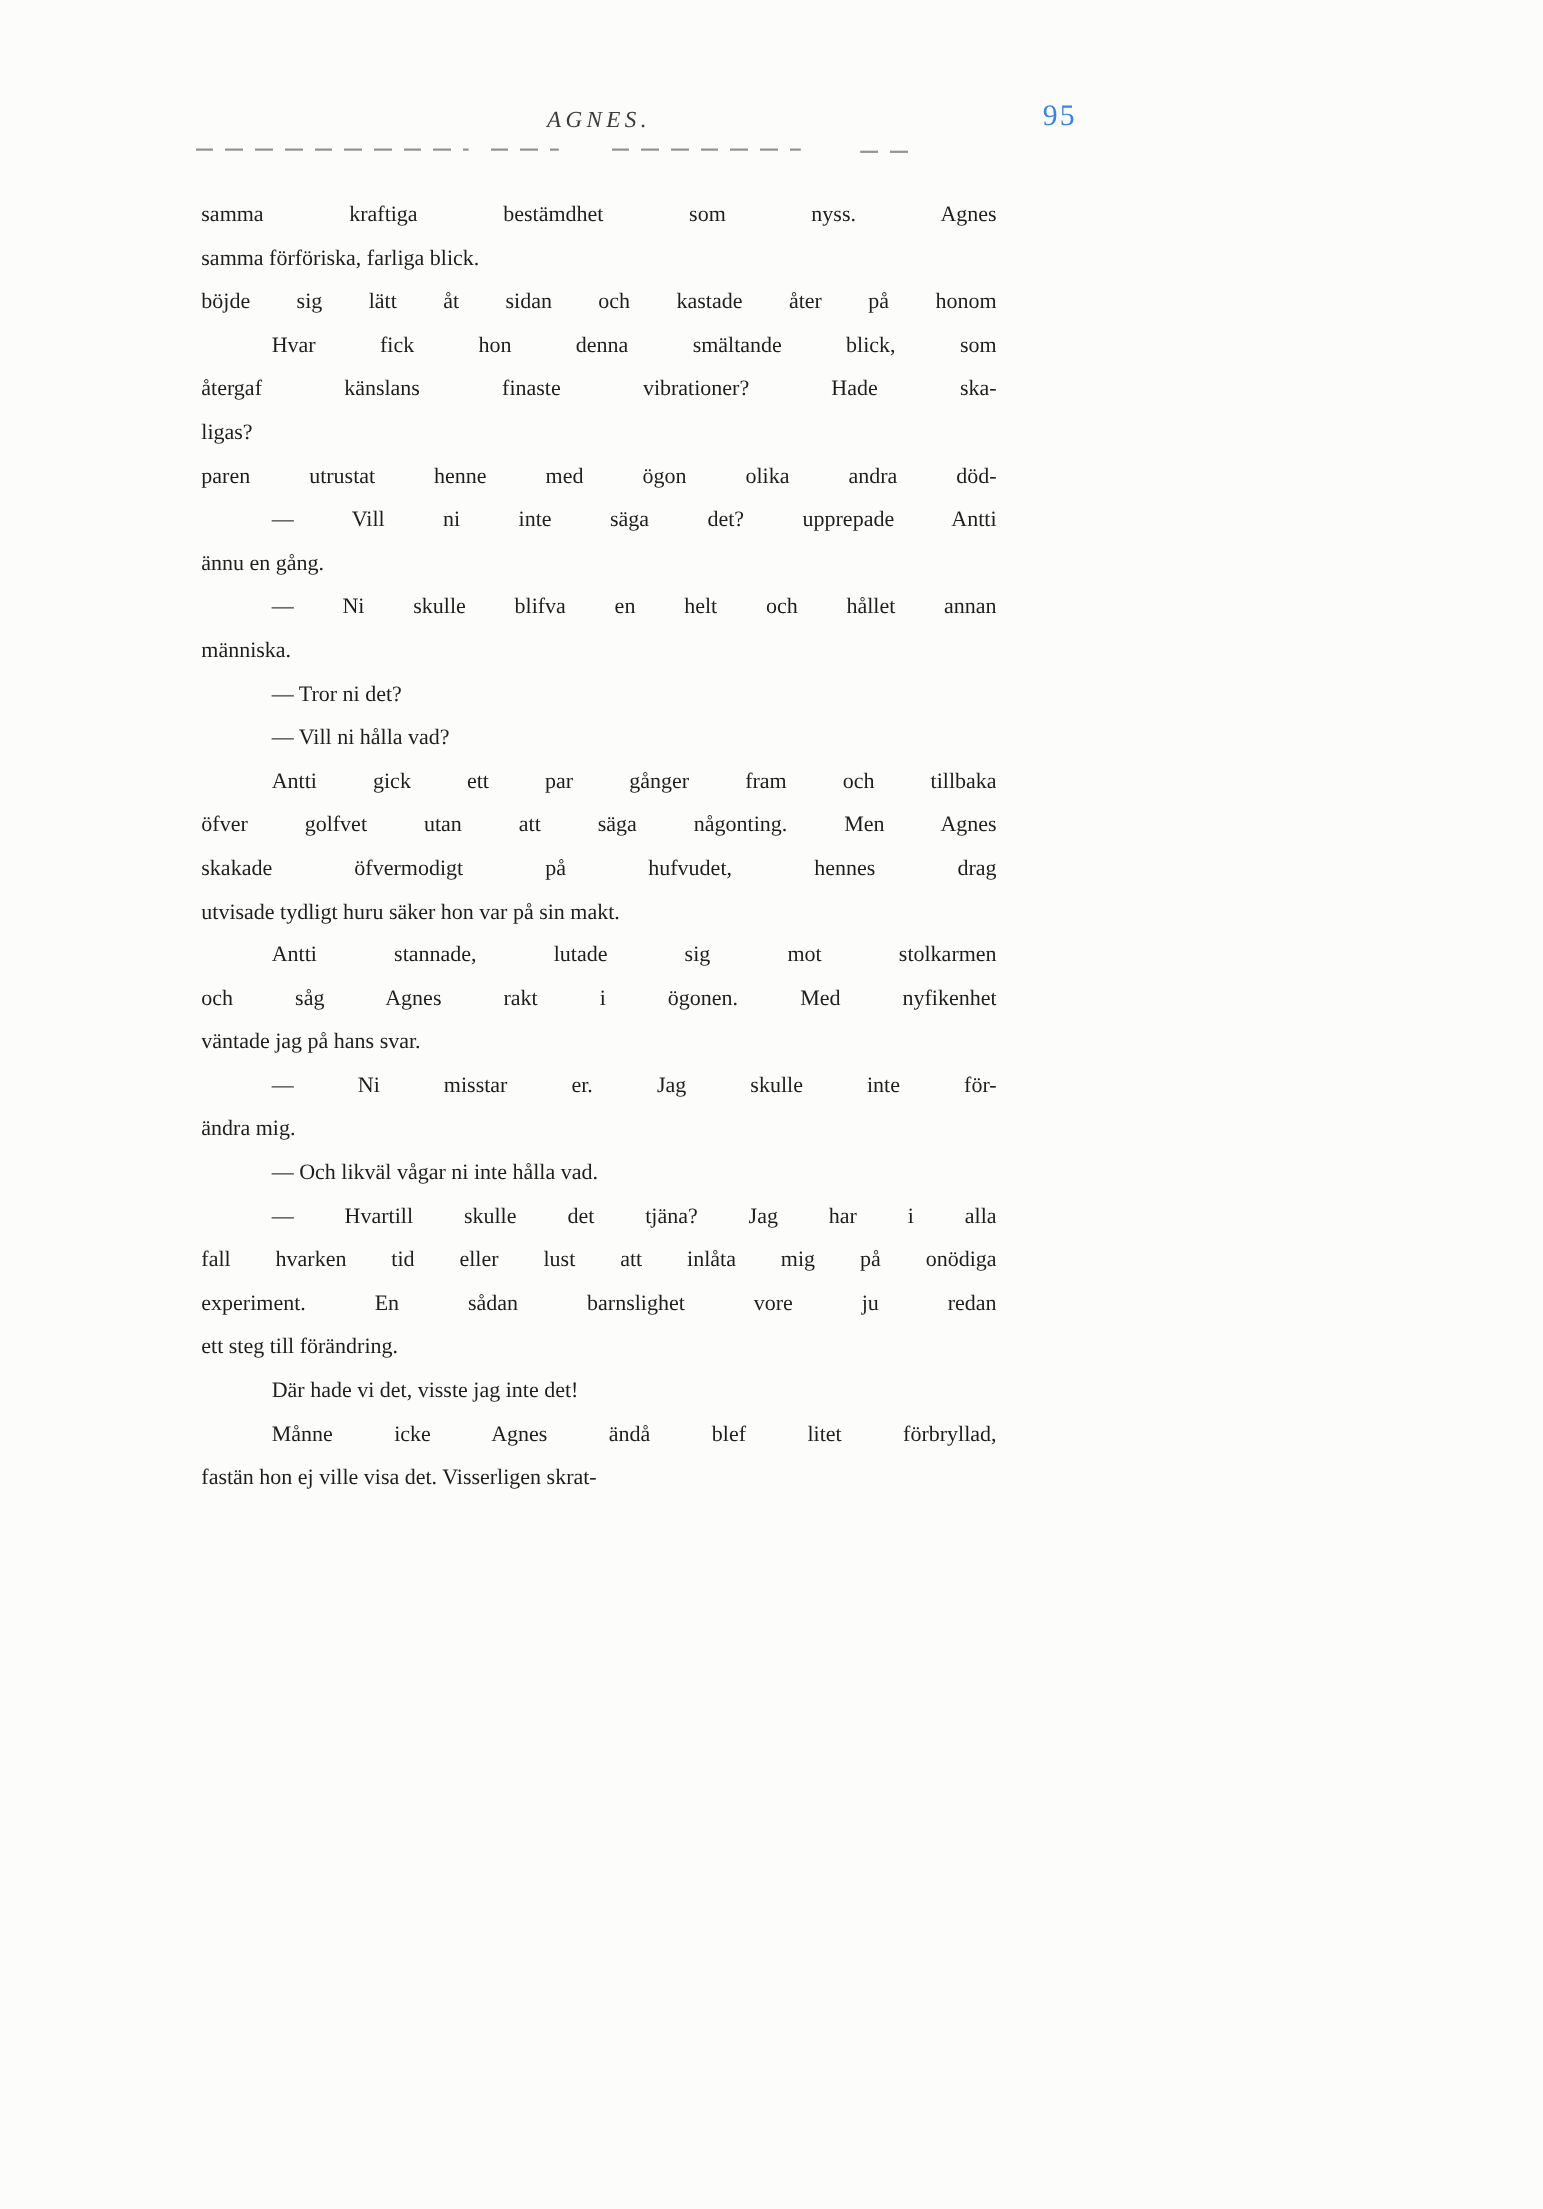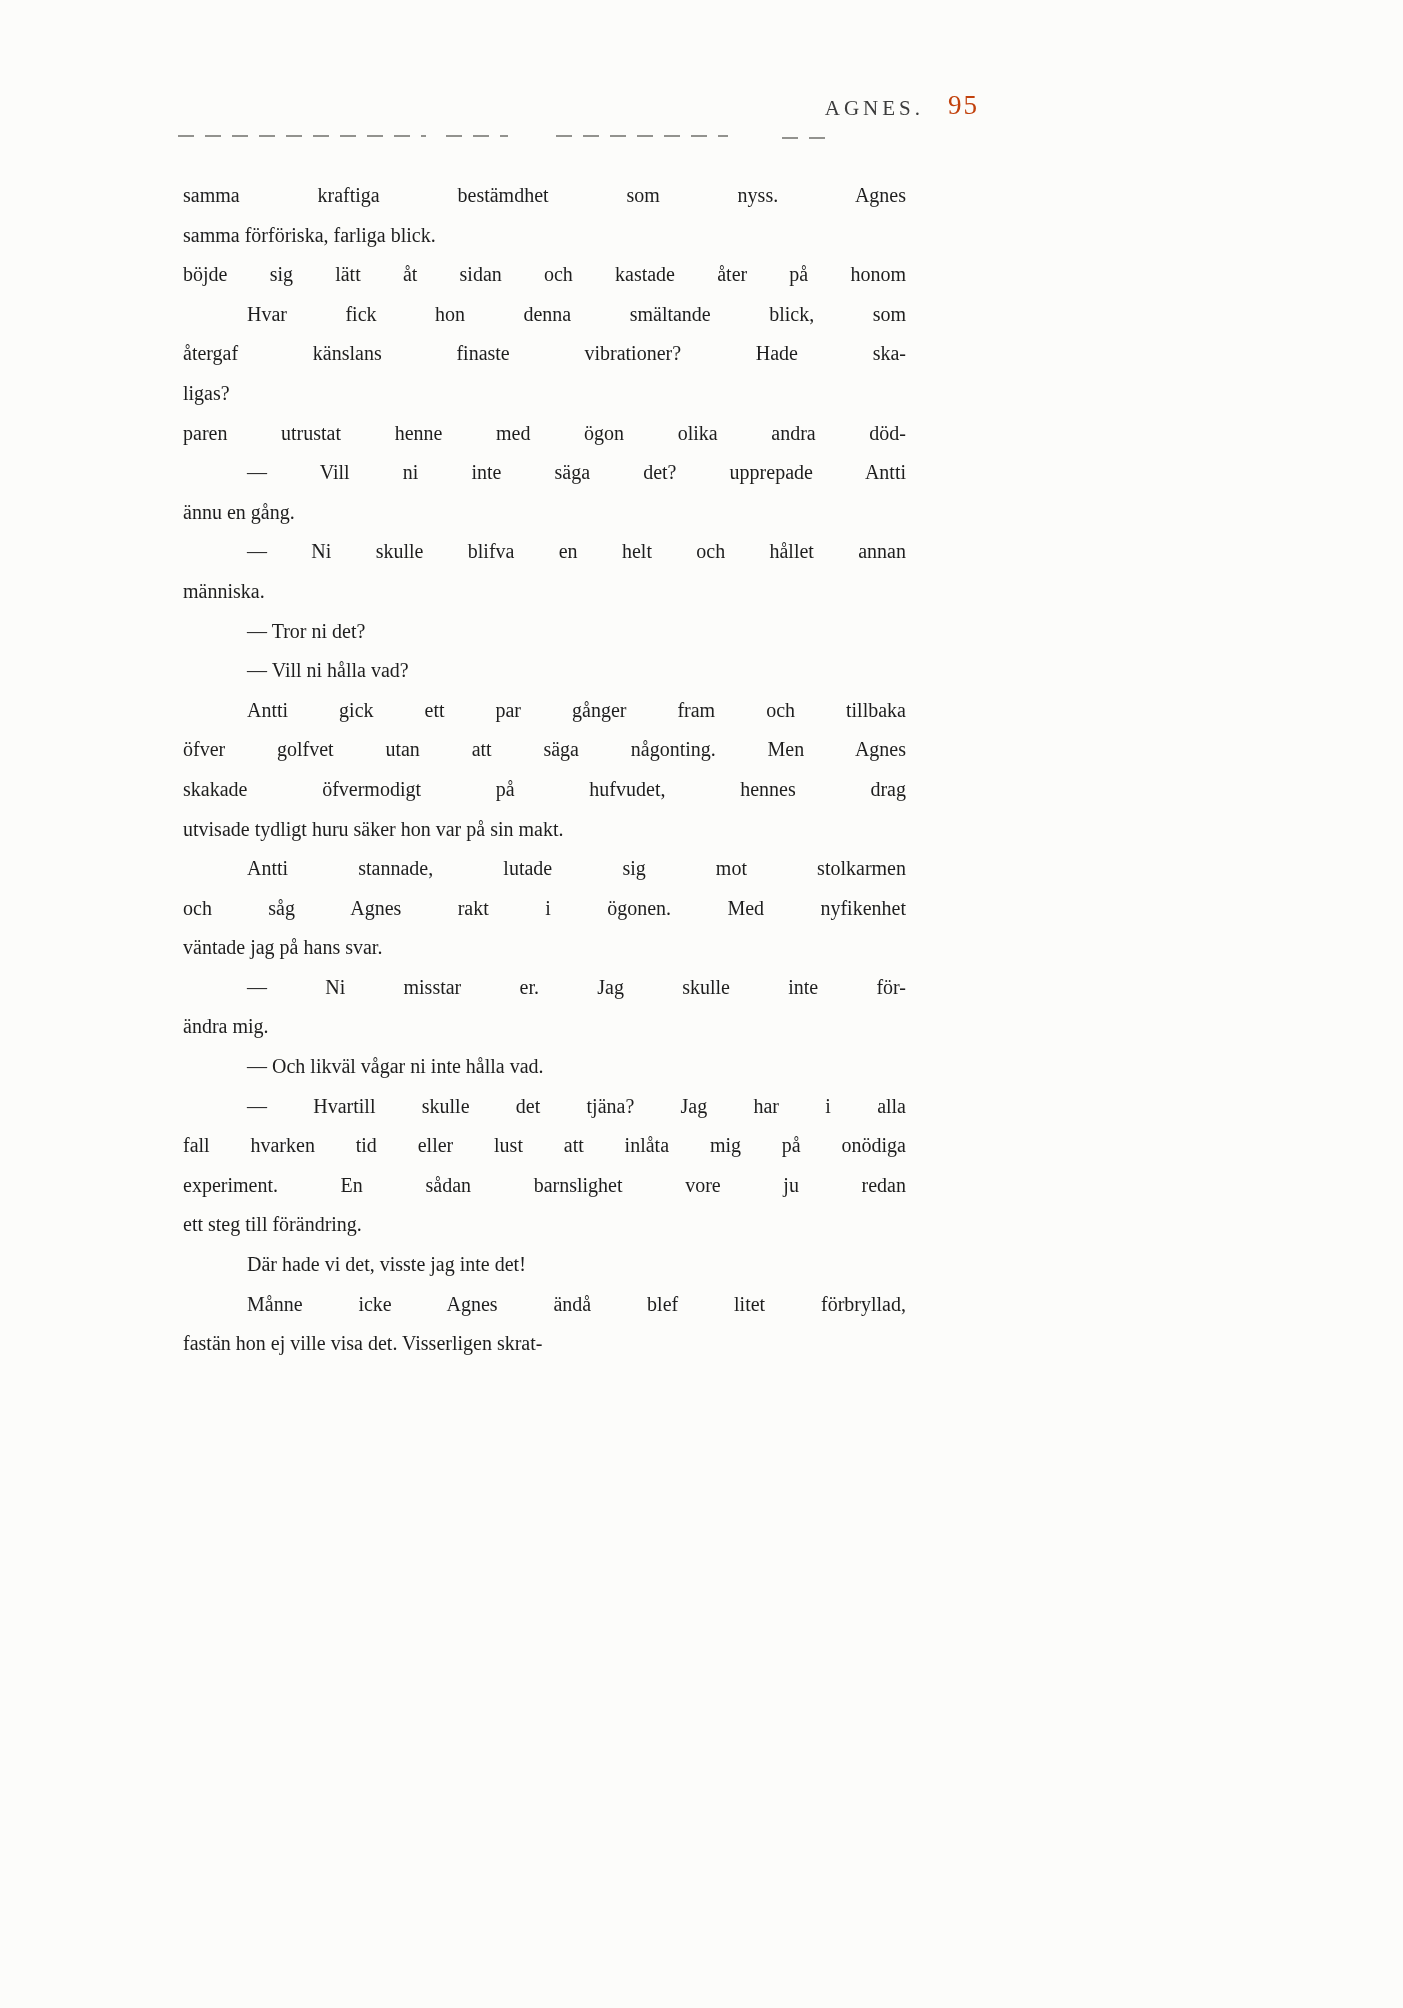--- a/index.html
+++ b/index.html
@@ -13,33 +13,34 @@
     height: 2008px;
     margin: 0 auto;
     background: #fcfcfa;
     font-family: "Liberation Serif", "DejaVu Serif", serif;
     color: #1e1e1e;
     overflow: hidden;
   }
   .header-title {
     position: absolute;
     top: 96px;
-    left: 201px;
+    left: 183px;
     width: 723px;
-    text-align: right;
+    text-align: center;
     font-size: 21px;
     letter-spacing: 4px;
     color: #3c3c3c;
+    font-style: italic;
   }
   .page-number {
     position: absolute;
     top: 90px;
     left: 948px;
     font-size: 27px;
-    color: #c2410c;
+    color: #3b82f6;
     letter-spacing: 2px;
   }
   .dash {
     position: absolute;
     height: 2px;
     background: repeating-linear-gradient(90deg, #92928e 0 16px, transparent 16px 27px);
   }
   .dash.seg-a { top: 135px; left: 178px; width: 248px; }
   .dash.seg-b { top: 135px; left: 446px; width: 62px;  }
   .dash.seg-c { top: 135px; left: 556px; width: 172px; }

